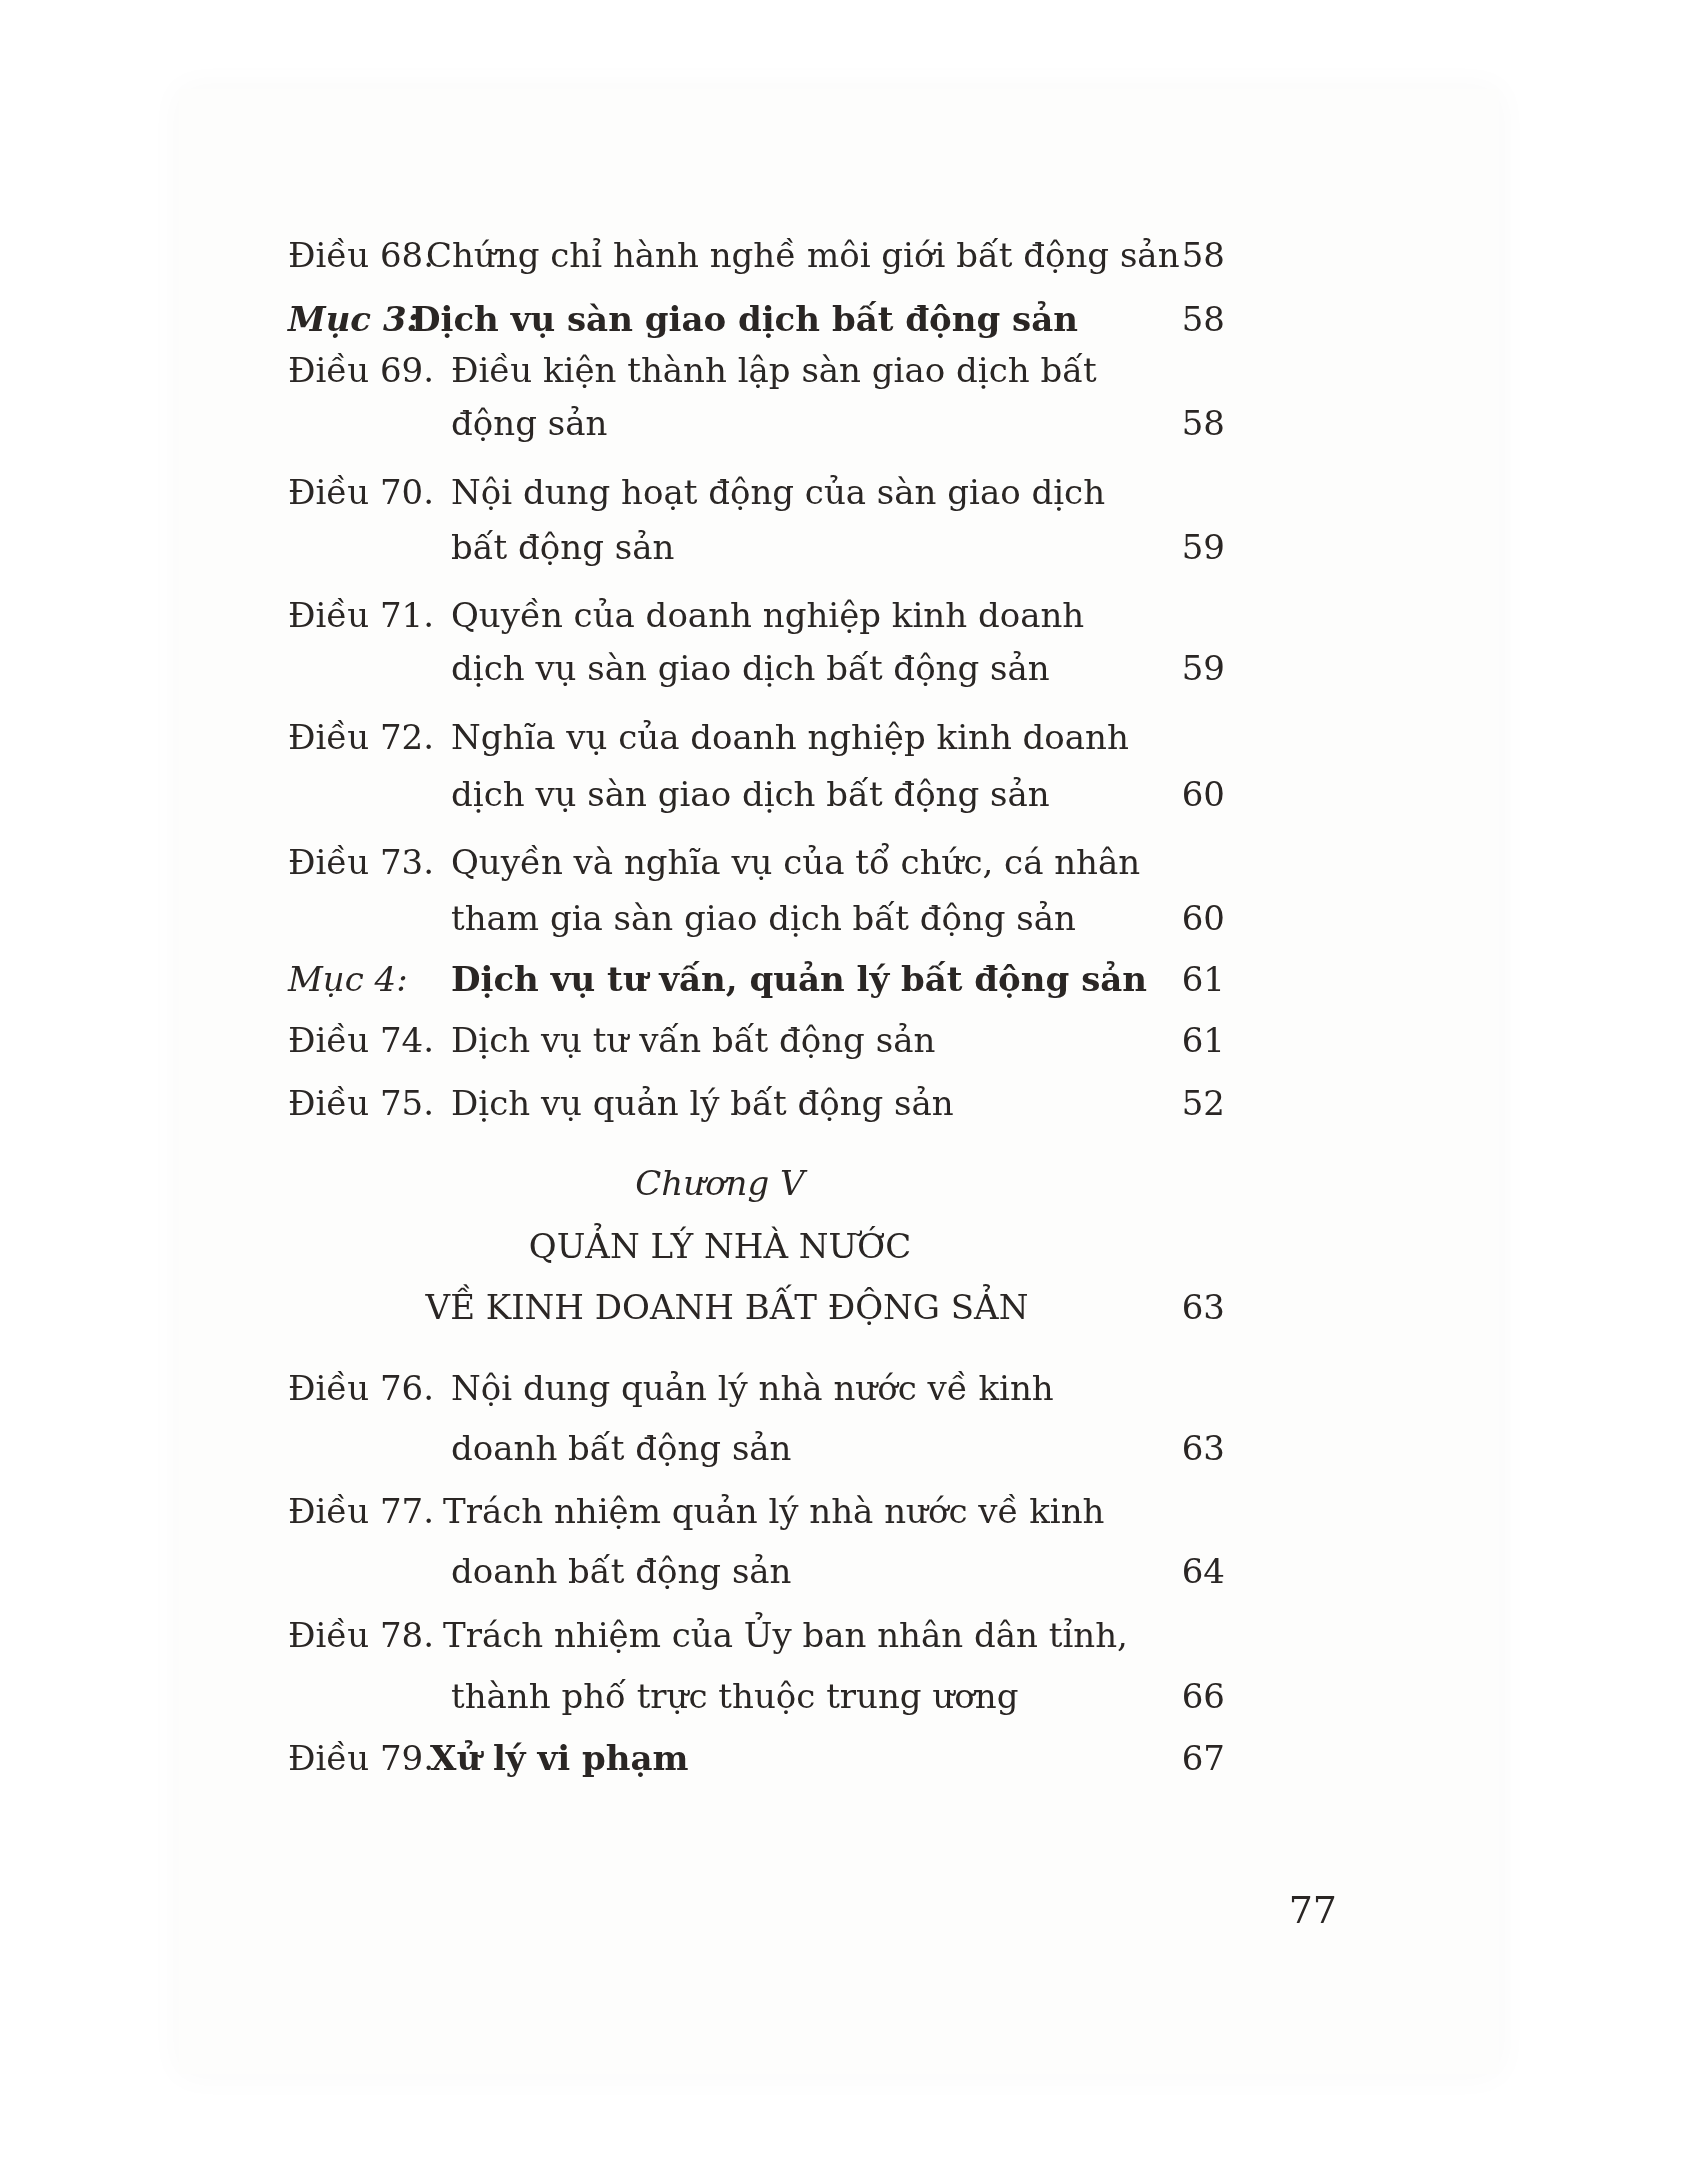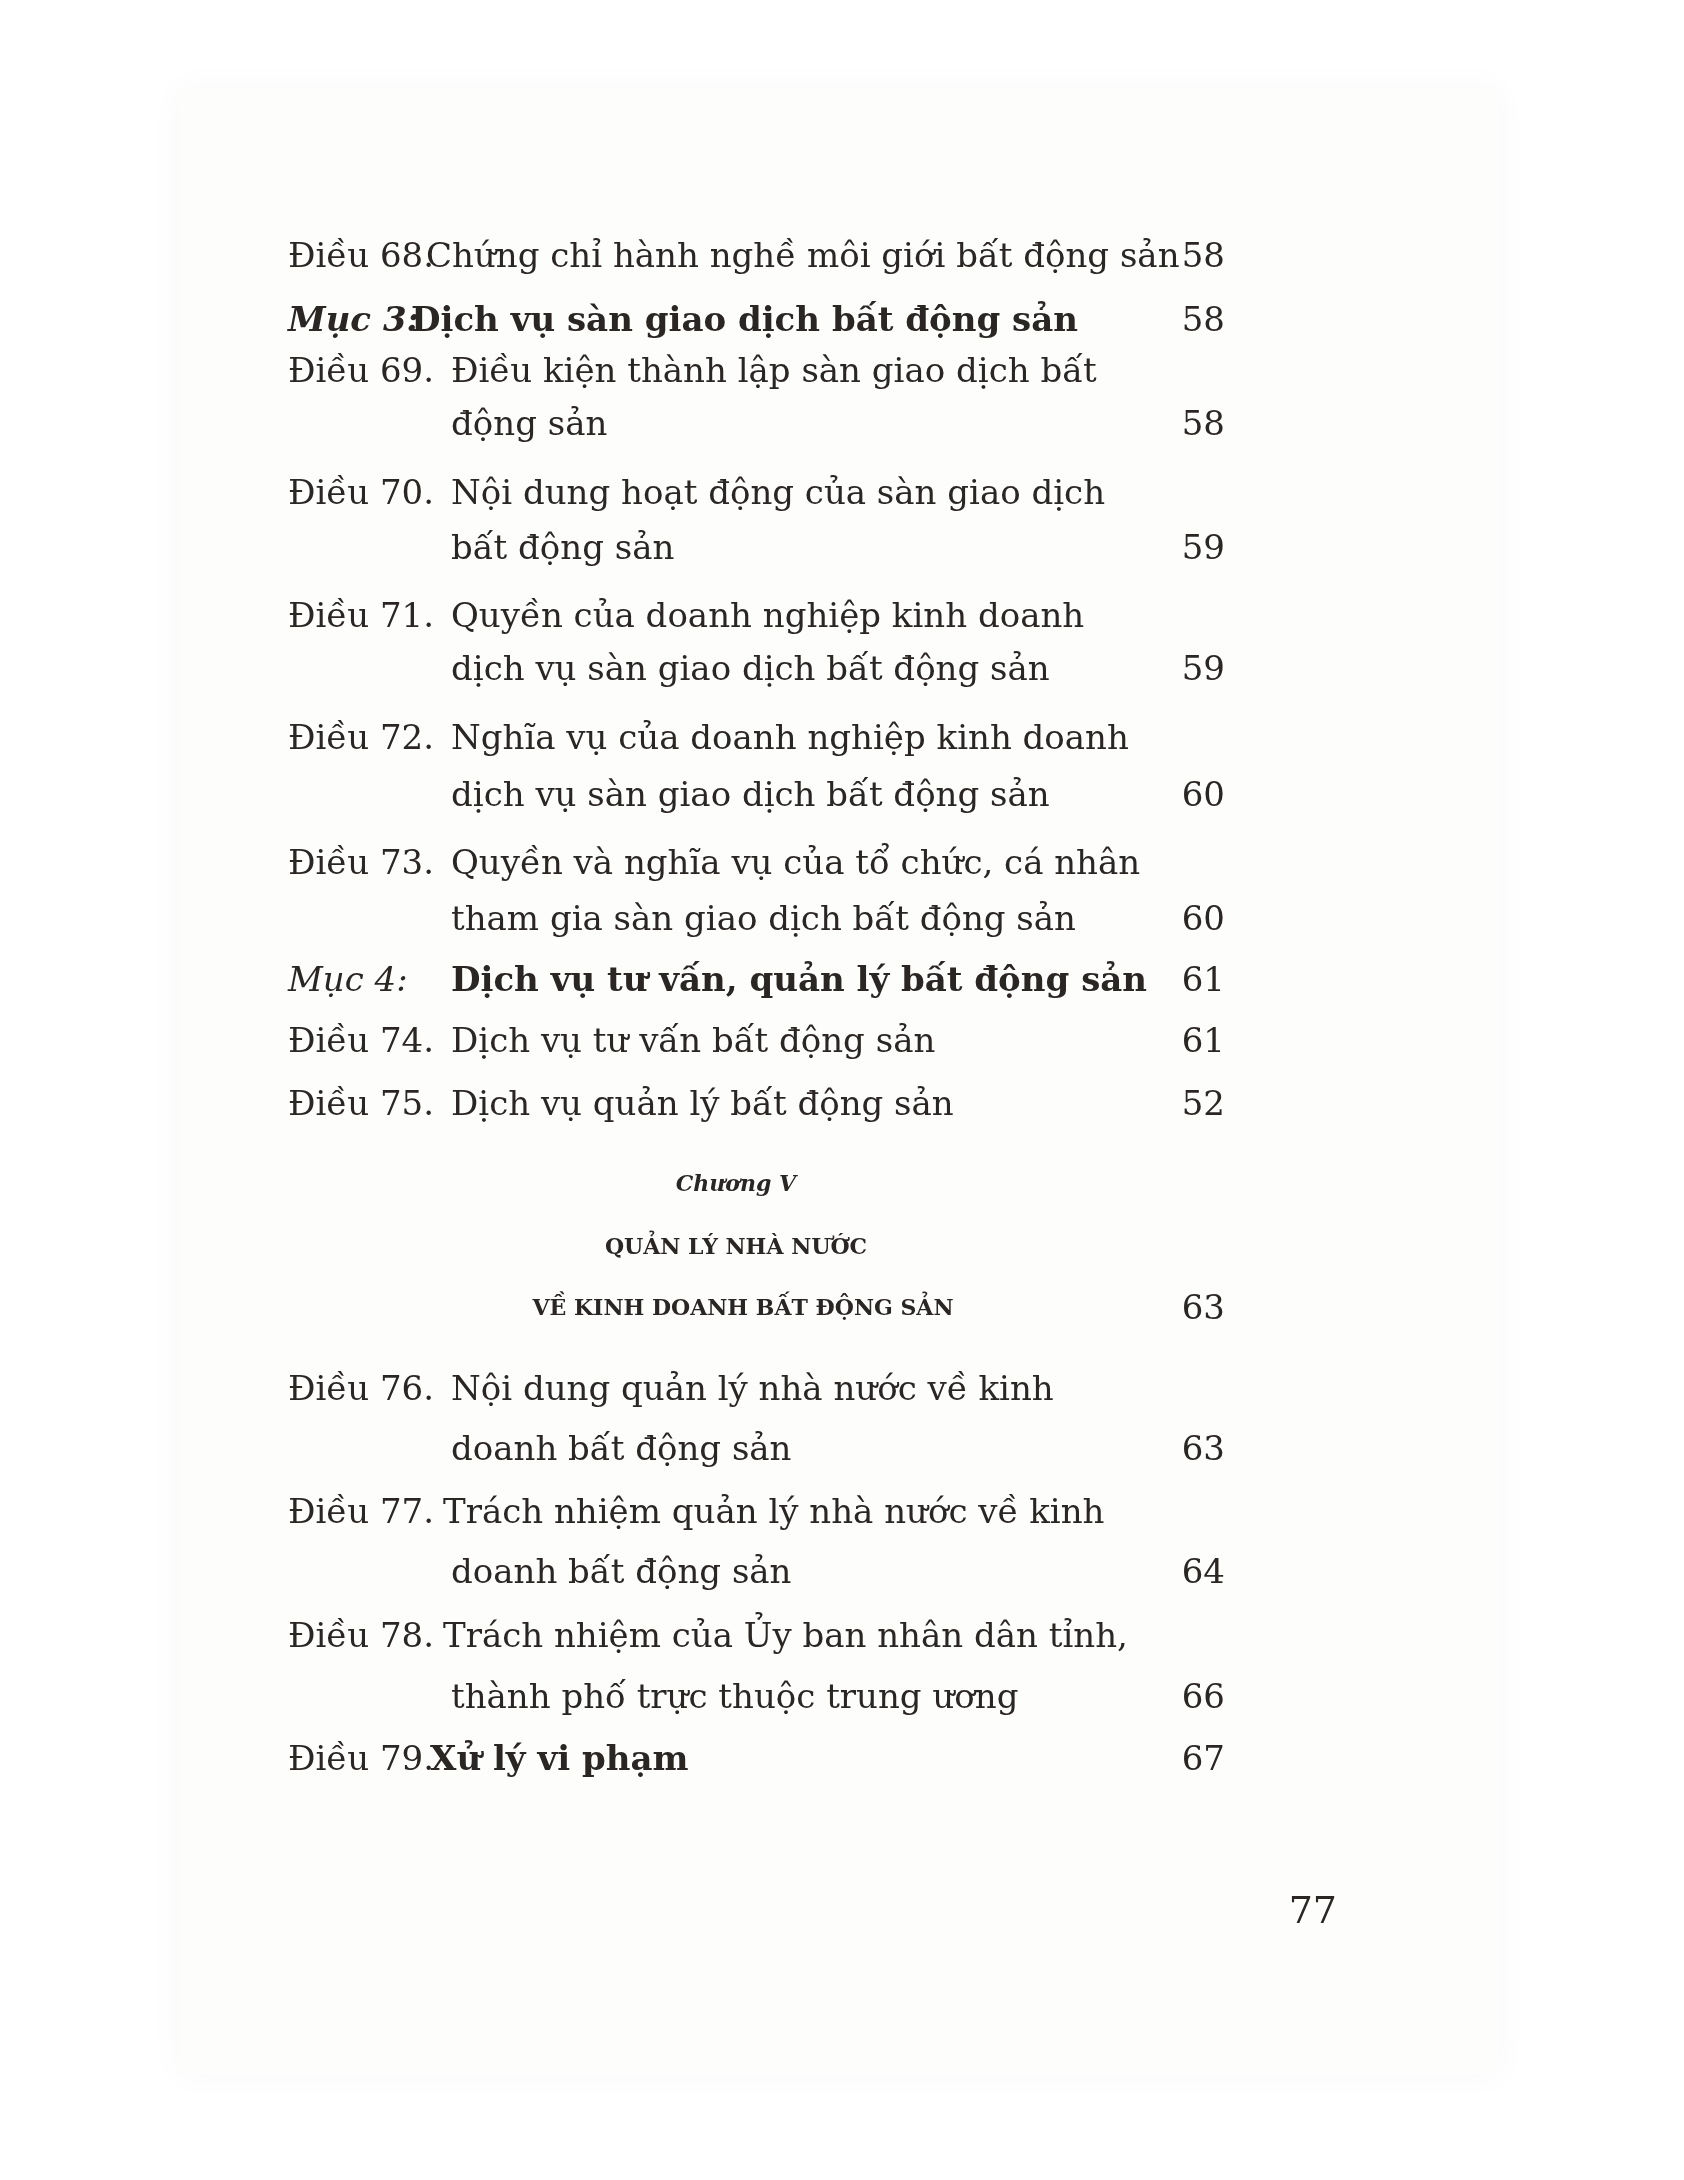--- a/index.html
+++ b/index.html
@@ -51,27 +51,26 @@
       position: absolute;
       left: 451px;
     }
     .pg {
       position: absolute;
       right: 348px;
       text-align: right;
     }
     .chapter {
       position: absolute;
-      left: 16px;
+      left: 0;
       width: 1440px;
       text-align: center;
-      font-size: 22px;
+      font-size: 34px;
       line-height: 51px;
       white-space: nowrap;
-      font-weight: bold;
     }
     .chapter.italic {
       font-style: italic;
     }
     .chapter .txt {
       display: inline-block;
     }
     .pagenum {
       position: absolute;
       right: 348px;

